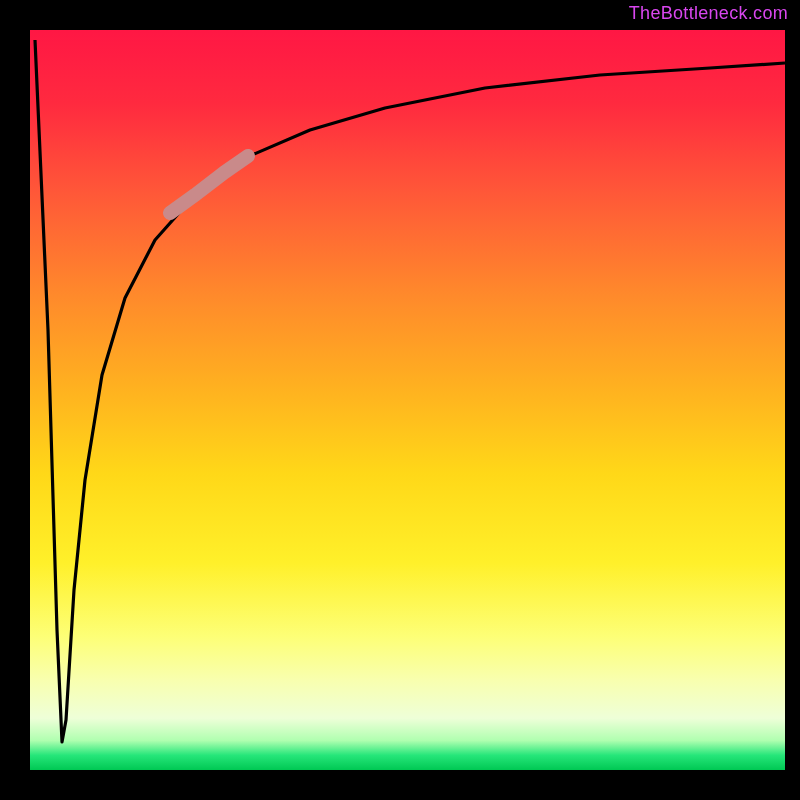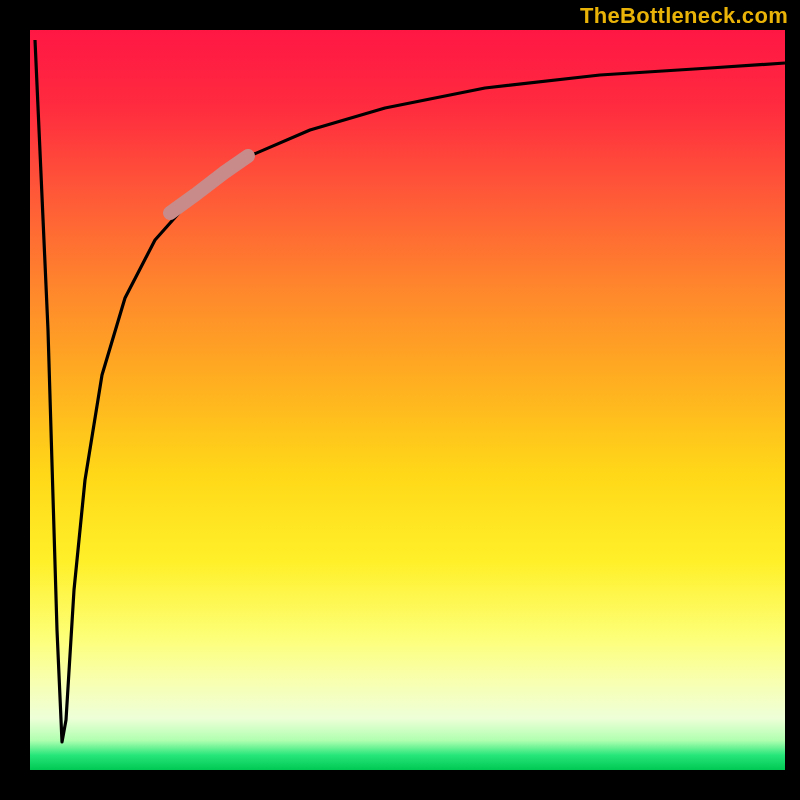--- a/index.html
+++ b/index.html
@@ -36,23 +36,23 @@
       #eeffd8 93%,
       #b0ffb0 96%,
       #26e67a 98%,
       #00c853 100%
     );
   }
   .watermark {
     position: absolute;
     top: 3px;
     right: 12px;
-    color: #eab308;
-    font-size: 22px;
-    font-weight: 700;
+    color: #d946ef;
+    font-size: 18px;
+    font-weight: 400;
     letter-spacing: 0.3px;
   }
   svg.curve {
     position: absolute;
     left: 0;
     top: 0;
     width: 755px;
     height: 740px;
     overflow: visible;
   }

